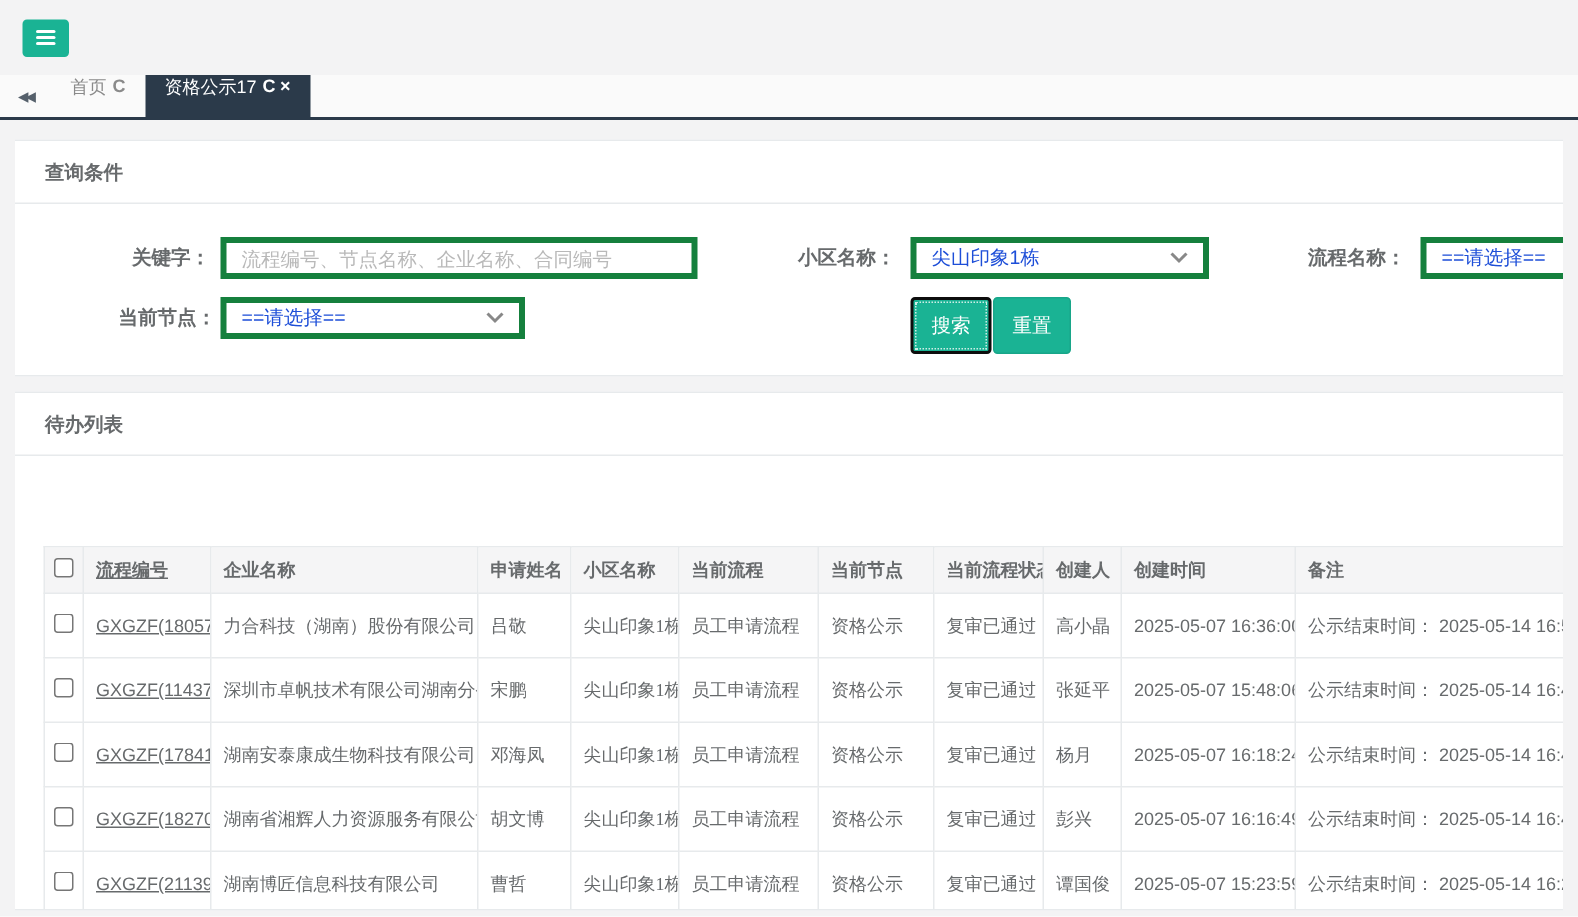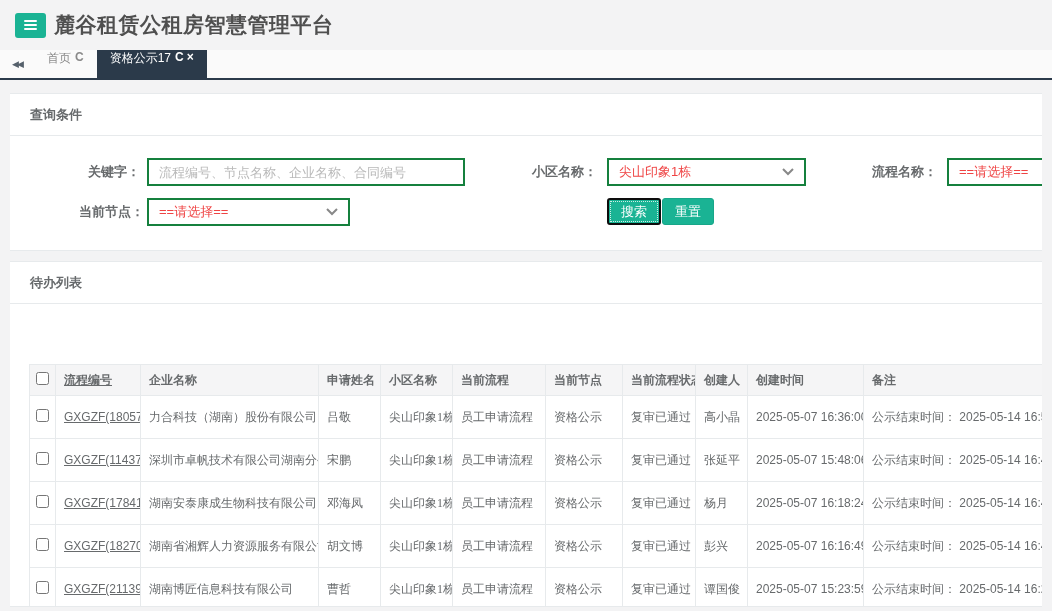--- a/index.html
+++ b/index.html
@@ -30,28 +30,28 @@
   .panel { background:#fff; border:1px solid #e7eaec; border-left:none; border-right:none; overflow:hidden; position:relative; }
   .panel-header { padding:12px 20px 11px 20px; border-bottom:1px solid #e7eaec;
     font-size:13px; font-weight:bold; color:#676a6c; }
   .query-body { position:relative; height:114px; overflow:hidden; }
   .todo-panel { margin-top:10px; height:346px; }
   .todo-body { padding:60px 0 0 19px; overflow:hidden; }
 
   
   .f-label { position:absolute; font-size:13px; font-weight:bold; color:#676a6c;
     text-align:right; line-height:28px; }
-  .f-input, .f-select { position:absolute; height:28px; border:2px solid #15803d; background:#fff;
-    font-size:13px; color:#ef4444; }
+  .f-input, .f-select { position:absolute; height:28px; border:4px solid #15803d; background:#fff;
+    font-size:13px; color:#1d4ed8; }
   .f-input { padding:0 10px; font-family:"Liberation Sans","DejaVu Sans",sans-serif; }
   .f-input::placeholder { color:#b9b9b9; opacity:1; }
   .f-select { display:flex; align-items:center; justify-content:space-between; padding:0 10px; cursor:pointer; }
   .f-select svg { flex:none; margin-left:8px; }
 
-  .btn { position:absolute; height:27px; padding:0 12px; background:#1ab394; color:#fff;
+  .btn { position:absolute; height:38px; padding:0 12px; background:#1ab394; color:#fff;
     border:1px solid #18a689; border-radius:3px; font-size:13px; cursor:pointer;
     font-family:"Liberation Sans","DejaVu Sans",sans-serif; }
   .btn-search { border:2px solid #0d0d0d; outline:1px dotted #cdeee6; outline-offset:-4px; }
 
   
   table { border-collapse:collapse; table-layout:fixed; width:1054px; background:#fff;
     font-size:12px; color:#676a6c; }
   th, td { border:1px solid #e7eaec; padding:0 8px; text-align:left; overflow:hidden; white-space:nowrap; }
   th { background:#f5f5f6; height:31px; font-weight:bold; }
   td { height:43px; }
@@ -63,21 +63,20 @@
 </style>
 </head>
 <body>
 
 <header class="app-header">
   <button class="menu-btn">
     <i></i>
     <i></i>
     <i></i>
   </button>
-  <h1 class="app-title">麓谷租赁公租房智慧管理平台</h1>
 </header>
 
 <nav class="tab-bar">
   <button class="collapse-btn">
     <span>◀◀</span>
   </button>
   <div class="tab">
     <span>首页</span>
     <span class="refresh-ic">C</span>
   </div>

